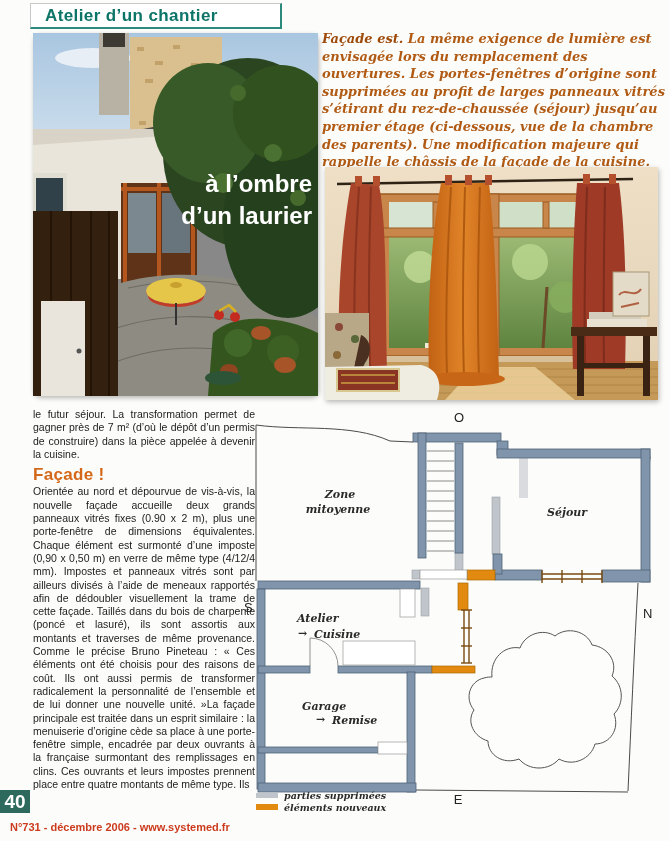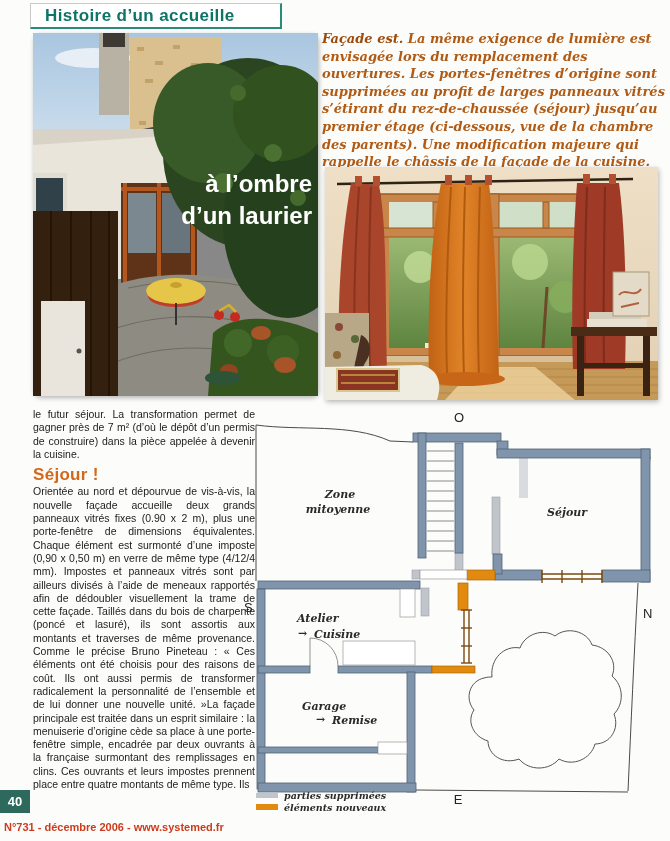--- a/index.html
+++ b/index.html
@@ -27,36 +27,36 @@
   
   .column{left:33px;top:408px;width:222px;height:414px;overflow:hidden;
     font-size:10.5px;line-height:13.3px;color:#1c1c1c;text-align:justify;}
   .column p{margin:0;}
   .column .heading{font-size:17px;font-weight:bold;color:#d4681a;margin:7px 0 4px 0;
     letter-spacing:.3px;}
   .column .quote{}
 
   
   .page-badge{left:0;top:790px;width:30px;height:23px;background:#2e695d;color:#fff;
-    display:flex;align-items:center;justify-content:center;font-size:13px;font-weight:bold;}
-  .footer{left:4px;top:821px;font-size:11px;font-weight:bold;color:#cc3b1e;}
+    display:flex;align-items:center;justify-content:center;font-size:19px;font-weight:bold;}
+  .footer{left:10px;top:821px;font-size:11px;font-weight:bold;color:#cc3b1e;}
 
   
   .plan{left:240px;top:405px;}
   .plan text.room{font-family:"DejaVu Serif",serif;font-style:italic;font-weight:600;
     font-size:11px;fill:#2a2a2a;}
   .plan text.compass{font-family:"Liberation Sans",sans-serif;font-size:13px;fill:#222;}
   .plan text.legend{font-family:"DejaVu Serif",serif;font-style:italic;font-weight:700;
     font-size:9.5px;fill:#2a2a2a;}
 </style>
 </head>
 <body>
 
 <div class="abs title-box">
-  <span>Histoire d’un accueille</span>
+  <span>Atelier d’un chantier</span>
 </div>
 
 <div class="abs photo" style="left:33px;top:33px;width:285px;height:363px;border-radius:7px;">
 <svg width="285" height="363" viewBox="0 0 285 363">
   <defs>
     <linearGradient id="sky" x1="0" y1="0" x2="0" y2="1">
       <stop offset="0" stop-color="#a9c6e0"></stop>
           <stop offset="1" stop-color="#cfe0ee"></stop>
     </linearGradient>
   </defs>
@@ -249,21 +249,21 @@
     <rect x="262" y="152" width="60" height="8" fill="#e8e0d0"></rect>
     <rect x="264" y="145" width="52" height="7" fill="#d4ccbc"></rect>
     <rect x="288" y="105" width="36" height="44" fill="#e3dbc8" stroke="#a89878"></rect>
     <path d="M294,128 C300,120 310,132 316,122 M296,140 L314,136" stroke="#b06040" stroke-width="2" fill="none"></path>
   </g>
 </svg>
 </div>
 
 <div class="abs column">
   <p>le futur séjour. La transformation permet de gagner près de 7 m² (d’où le dépôt d’un permis de construire) dans la pièce appelée à devenir la cuisine.</p>
-  <div class="heading">Séjour !</div>
+  <div class="heading">Façade !</div>
   <p><span>Orientée au nord et dépourvue de vis-à-vis, la nouvelle façade accueille deux grands panneaux vitrés fixes (0.90 x 2 m), plus une porte-fenêtre de dimensions équivalentes. Chaque élément est surmonté d’une imposte (0,90 x 0,50 m) en verre de même type (4/12/4 mm). Impostes et panneaux vitrés sont par ailleurs divisés à l’aide de meneaux rapportés afin de dédoubler visuellement la trame de cette façade. Taillés dans du bois de charpente (poncé et lasuré), ils sont assortis aux montants et traverses de même provenance. Comme le précise Bruno Pineteau : </span><span class="quote">« Ces éléments ont été choisis pour des raisons de coût. Ils ont aussi permis de transformer radicalement la personnalité de l’ensemble et de lui donner une nouvelle unité. »</span><span>La façade principale est traitée dans un esprit similaire : la menuiserie d’origine cède sa place à une porte-fenêtre simple, encadrée par deux ouvrants à la française surmontant des remplissages en clins. Ces ouvrants et leurs impostes prennent place entre quatre montants de même type. Ils</span></p>
 </div>
 
 <div class="abs plan">
 <svg width="430" height="436" viewBox="0 0 430 436">
 
   <g stroke="#4a4a4a" stroke-width="1" fill="none">
     <path d="M16,20 C60,26 110,18 150,36 L173,37"></path>
     <path d="M16,20 L16,176"></path>
     <path d="M410,52 L404,120"></path>

